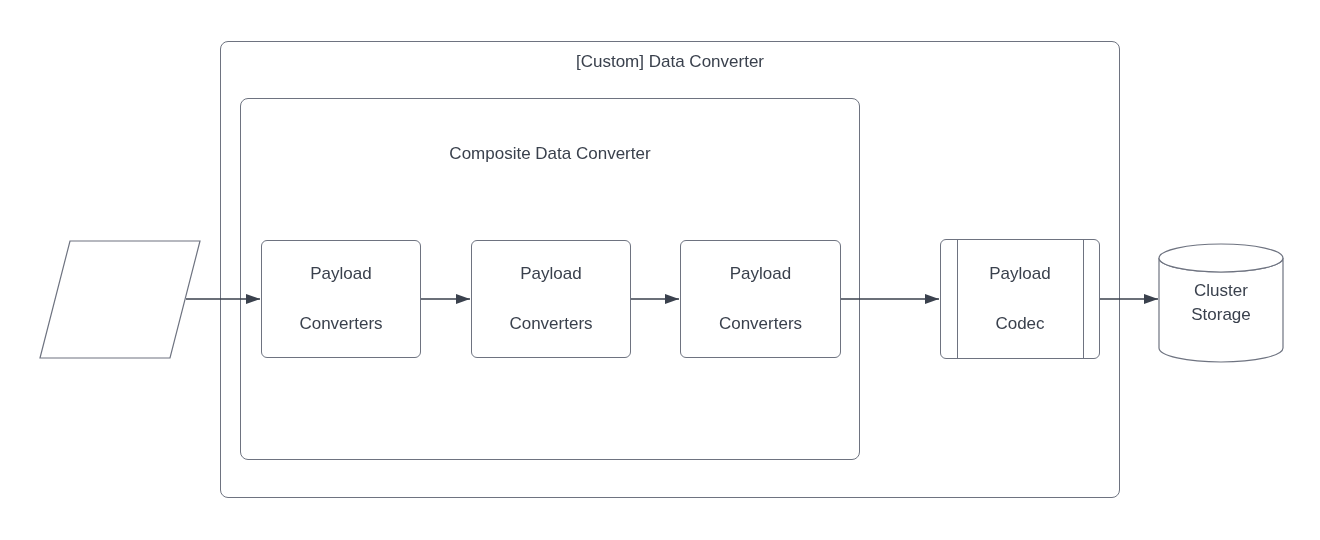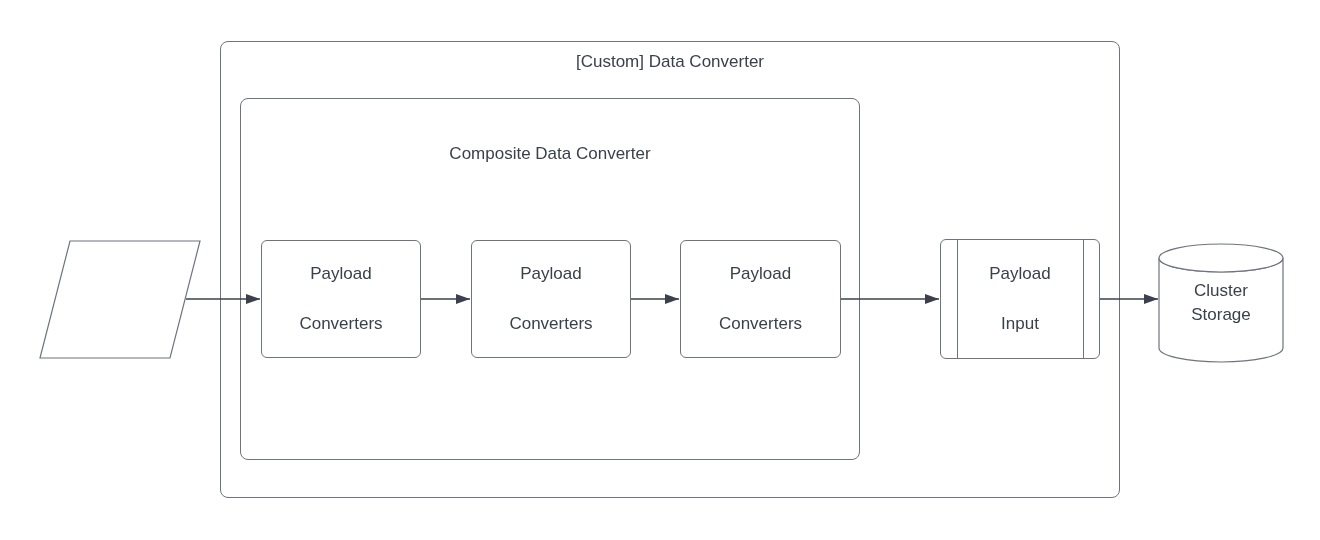--- a/index.html
+++ b/index.html
@@ -105,21 +105,21 @@
 
   <div class="node" style="left:680px; top:240px; width:161px; height:118px;">
     <span>Payload</span>
     <span>Converters</span>
   </div>
 
   <div class="node" style="left:940px; top:239px; width:160px; height:120px;">
     <div class="codec-rail rail-left"></div>
     <div class="codec-rail rail-right"></div>
     <span>Payload</span>
-    <span>Input</span>
+    <span>Codec</span>
   </div>
 
 
   <div class="float-label" style="left:1159px; top:279px; width:124px;text-align:center;">
     <span>Cluster</span>
     <span>Storage</span>
   </div>
 
   <svg class="layer arrows" width="1320" height="540" viewBox="0 0 1320 540">
     <defs>

